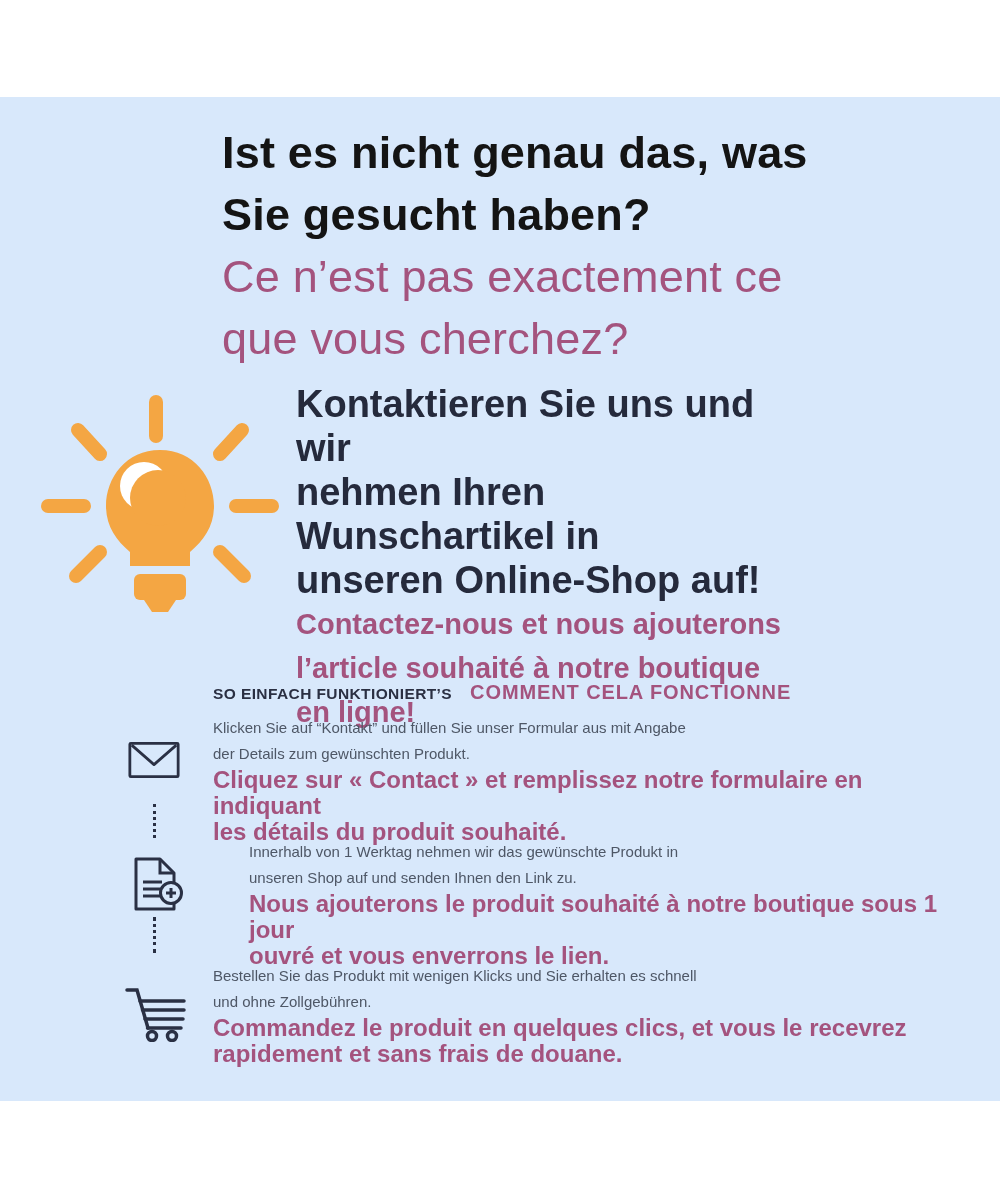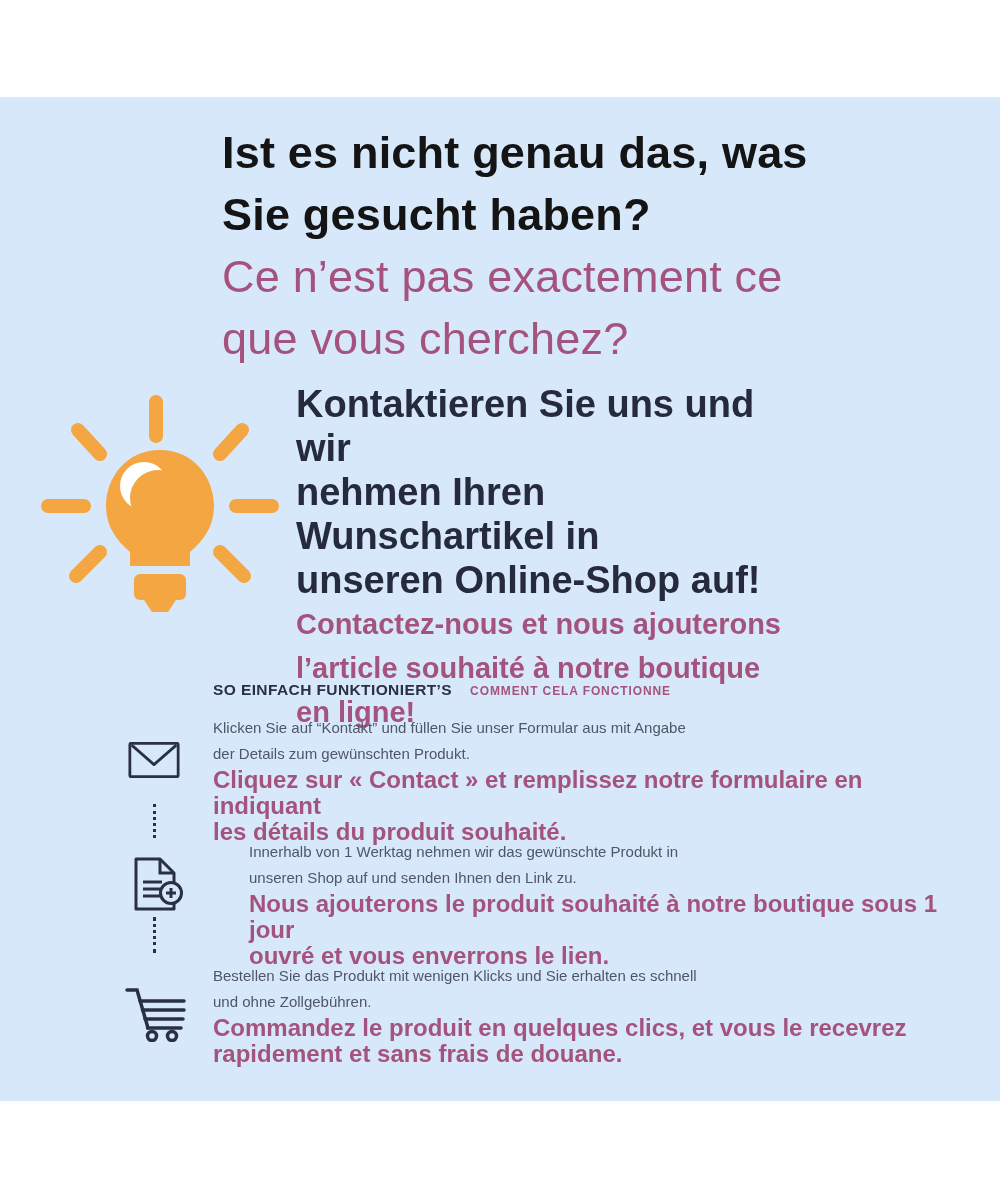--- a/index.html
+++ b/index.html
@@ -43,21 +43,21 @@
     font-size: 29px; font-weight: 600; line-height: 44px;
     color: #a4537e; white-space: pre-line;
   }
 
   
   .how-title { position: absolute; left: 213px; top: 681px; display: flex; align-items: baseline; gap: 18px; text-align: center; }
   .how-title .de {
     font-size: 15.5px; font-weight: 700; color: #2a2f42; letter-spacing: 0.4px;
   }
   .how-title .fr {
-    font-size: 12px; font-weight: 700; color: #a4537e; letter-spacing: 0.9px;
+    font-size: 20px; font-weight: 700; color: #a4537e; letter-spacing: 0.9px;
   }
 
   
   .step-text { position: absolute; left: 213px; width: 730px; }
   .step-text .de {
     margin: 0; font-size: 15px; line-height: 26px; font-weight: 400;
     color: #4e5766; white-space: pre-line;
   }
   .step-text .fr {
     margin: 0; font-size: 24px; line-height: 26px; font-weight: 700;

